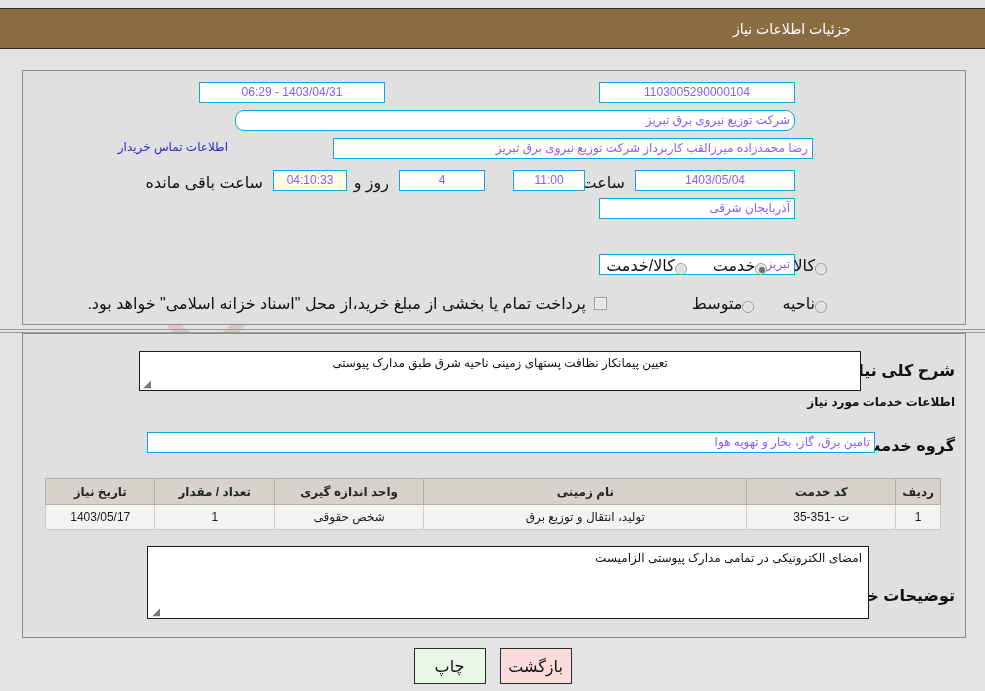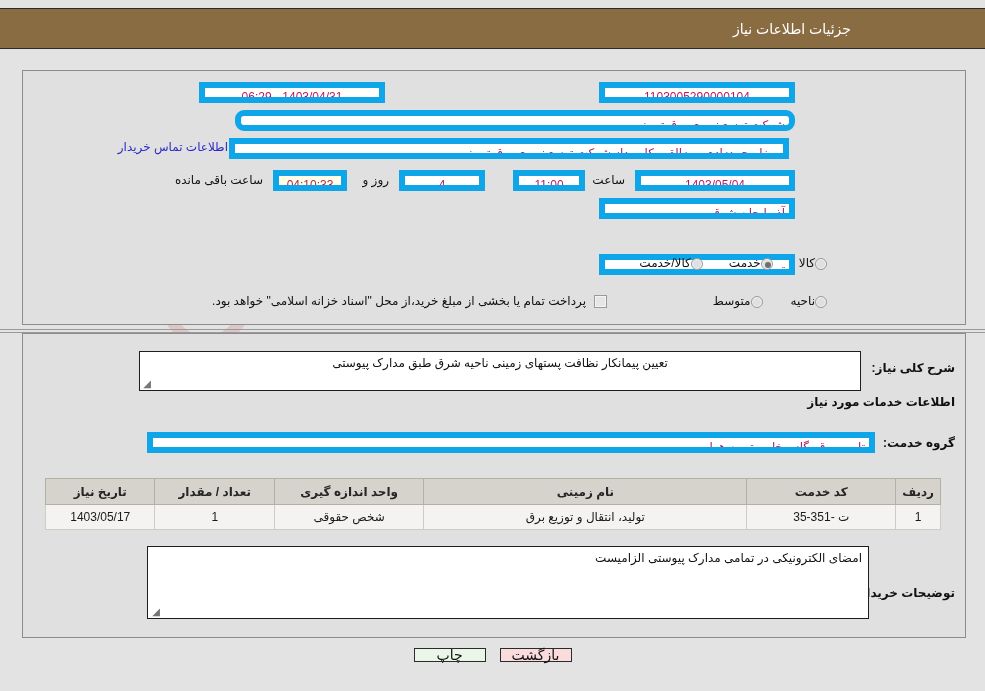--- a/index.html
+++ b/index.html
@@ -46,27 +46,27 @@
   .panel {
     position: absolute; background: #e0e0e0;
     border: 1px solid #8c8c8c;
     z-index: 10;
   }
   #panel-top    { left: 22px; top: 70px;  width: 944px; height: 255px; }
   #panel-bottom { left: 22px; top: 333px; width: 944px; height: 305px; }
 
   
   .row { position: absolute; display: flex; align-items: center; }
-  .lbl { color:#111; font-size: 12px; white-space: nowrap; text-align: right; }
+  .lbl { color:#111; font-size: 16px; white-space: nowrap; text-align: right; }
   .lbl-b { font-weight: bold; }
 
   .fld {
-    background:#ffffff; border:6px solid #0ea5e9;
+    background:#ffffff; border:1px solid #0ea5e9;
     height: 21px; line-height: 19px;
-    font-size: 12px; color:#be185d;
+    font-size: 12px; color:#8b5cf6;
     padding: 0 4px; white-space: nowrap; overflow: hidden;
   }
   .fld.c  { text-align: center; }
   .fld.r  { text-align: right; }
   .fld.cream { background:#ffffe6; }
 
   .link { color:#2b2bc8; font-size:12px; white-space:nowrap; }
 
   
   .radio {
@@ -120,23 +120,23 @@
   table.grid td {
     background:#f4f3f1; border:1px solid #cfccc6;
     height: 25px; padding: 0 6px; text-align:center; color:#1a1a1a;
     white-space:nowrap;
   }
 
   
   .btnbar { position:absolute; left:0; top:648px; width:985px;
             display:flex; justify-content:center; gap: 14px; z-index: 12; }
   .btn {
-    height: 14px; min-width: 72px;
+    height: 36px; min-width: 72px;
     border:1px solid #2b2b2b;
-    font-size: 14px; color:#111;
+    font-size: 16px; color:#111;
     display:flex; align-items:center; justify-content:center;
     cursor: pointer;
   }
   .btn.print  { background:#eaf7e8; }
   .btn.back   { background:#fadcdc; }
 </style>
 </head>
 <body>
 
 <div class="titlebar">
@@ -164,21 +164,21 @@
 <div class="fld c" style="position:absolute; right:600px; top:82px; width:186px; z-index:11;">1403/04/31 - 06:29</div>
 
 <div class="row" style="right:30px; top:110px;">
   <span class="lbl" style="width:120px;">نام دستگاه خریدار:</span>
 </div>
 <div class="fld r" style="position:absolute; right:190px; top:110px; width:560px; z-index:11;border-radius:9px;">شرکت توزیع نیروی برق تبریز</div>
 
 <div class="row" style="right:30px; top:138px;">
   <span class="lbl" style="width:120px;">ایجاد کننده درخواست:</span>
 </div>
-<div class="fld r" style="position:absolute; right:196px; top:138px; width:560px; z-index:11;">رضا محمدزاده میرزالقب کاربرداز شرکت توزیع نیروی برق تبریز</div>
+<div class="fld r" style="position:absolute; right:172px; top:138px; width:480px; z-index:11;">رضا محمدزاده میرزالقب کاربرداز شرکت توزیع نیروی برق تبریز</div>
 <a class="link" style="position:absolute; right:757px; top:140px; z-index:11; text-decoration:none;">اطلاعات تماس خریدار</a>
 
 <div class="row" style="right:30px; top:168px; display:block; width:150px;">
   <span class="lbl" style="display:block; line-height:15px;">مهلت ارسال پاسخ: تا تاریخ:</span>
 </div>
 <div class="fld c" style="position:absolute; right:190px; top:170px; width:160px; z-index:11;">1403/05/04</div>
 <span class="lbl" style="position:absolute; right:360px; top:173px; z-index:11;">ساعت</span>
 <div class="fld c" style="position:absolute; right:400px; top:170px; width:72px; z-index:11;">11:00</div>
 <div class="fld c" style="position:absolute; right:500px; top:170px; width:86px; z-index:11;">4</div>
 <span class="lbl" style="position:absolute; right:596px; top:173px; z-index:11;">روز و</span>

